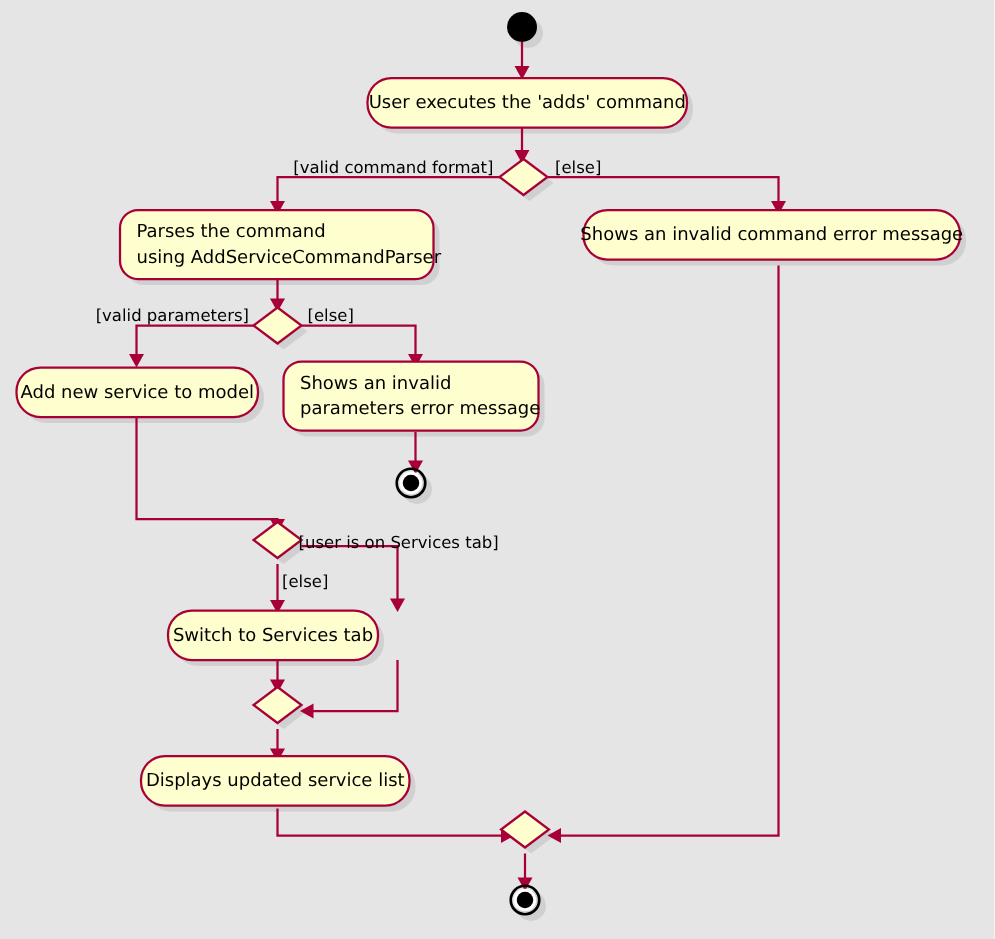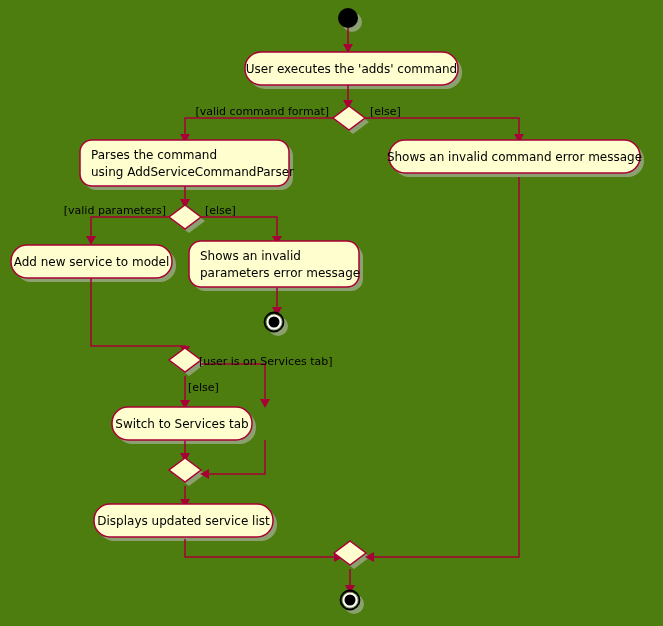--- a/index.html
+++ b/index.html
@@ -10,21 +10,21 @@
   body {
     width: 663px;
     height: 626px;
     overflow: hidden;
     font-family: "DejaVu Sans", sans-serif;
   }
   #diagram-root {
     position: relative;
     width: 663px;
     height: 626px;
-    background: #4d7c0f;
+    background: #e5e5e5;
     text-align: right;
   }
   svg.diagram-canvas {
     position: absolute;
     left: 0;
     top: 0;
     width: 663px;
     height: 626px;
     display: block;
   }

